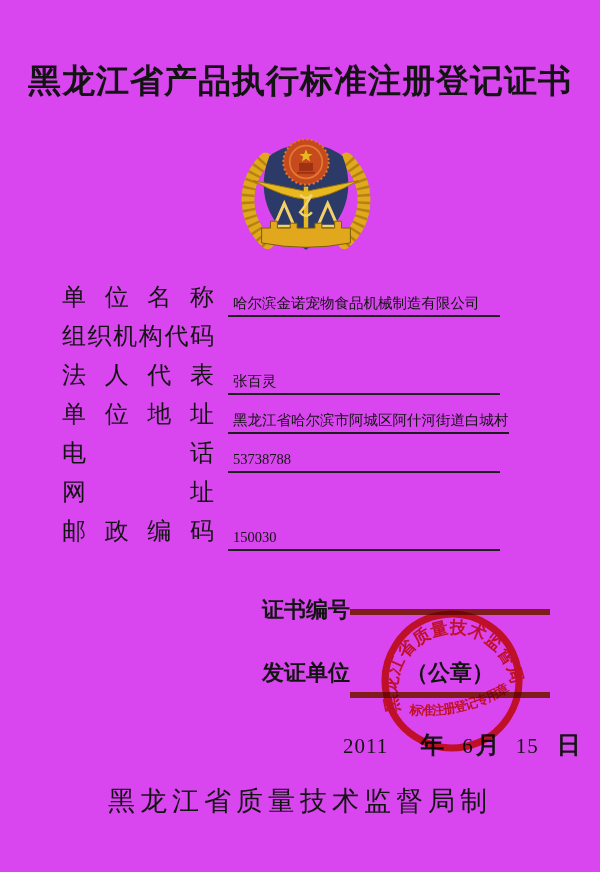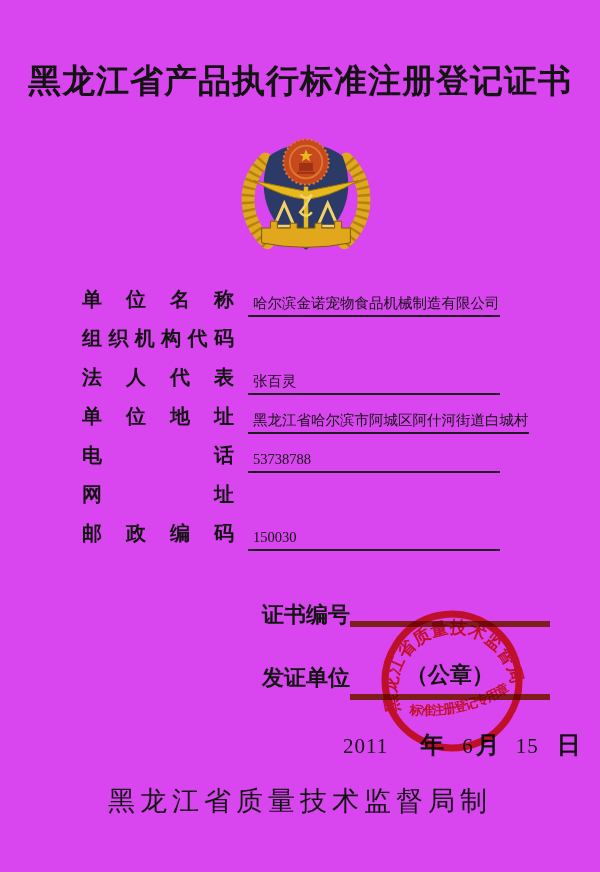--- a/index.html
+++ b/index.html
@@ -12,31 +12,31 @@
     position:absolute; top:62px; left:0; right:0;
     text-align:center; font-size:33px; font-weight:bold; letter-spacing:1px;
     line-height:1.2; white-space:nowrap;
   }
   .emblem { position:absolute; left:232px; top:132px; width:148px; height:132px; }
 
   .fields { position:absolute; left:62px; top:278px; width:438px; }
   .field-row { display:flex; align-items:flex-end; height:39px; }
   .field-label {
     width:152px; flex:0 0 152px;
-    font-size:20px; font-weight:bold; line-height:1; padding-bottom:8px;
-    text-align:justify; text-align-last:justify; text-justify:inter-character;margin-left:20px;
+    font-size:24px; font-weight:normal; line-height:1; padding-bottom:8px;
+    text-align:justify; text-align-last:justify; text-justify:inter-character;
   }
   .field-value-box {
     flex:1; margin-left:14px; border-bottom:2px solid #1c1c1c;
     font-size:14.5px; line-height:1.25; padding:0 0 3px 5px;
     white-space:pre; overflow:visible;
   }
 
   .issue { position:absolute; left:262px; top:599px; width:288px; }
-  .issue-row { display:flex; align-items:center; }
+  .issue-row { display:flex; align-items:flex-start; }
   .issue-row.certno { height:39px; }
   .issue-row.issuer { height:40px; margin-top:24px; }
   .issue-label {
     flex:0 0 88px; font-size:22px; font-weight:bold; line-height:1;
     padding-bottom:8px; white-space:nowrap;
   }
   .issue-value-box {
     flex:1; margin-left:0; border-bottom:6px solid #7f1d1d;
     min-height:10px; text-align:center;
   }

